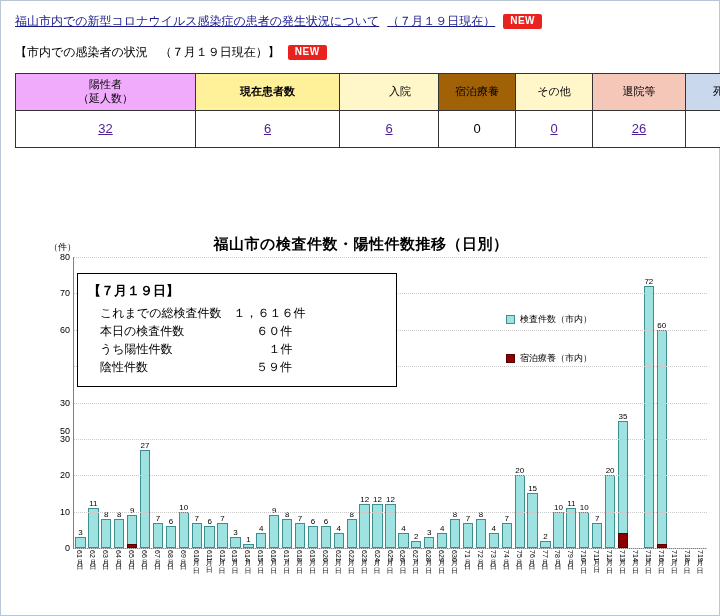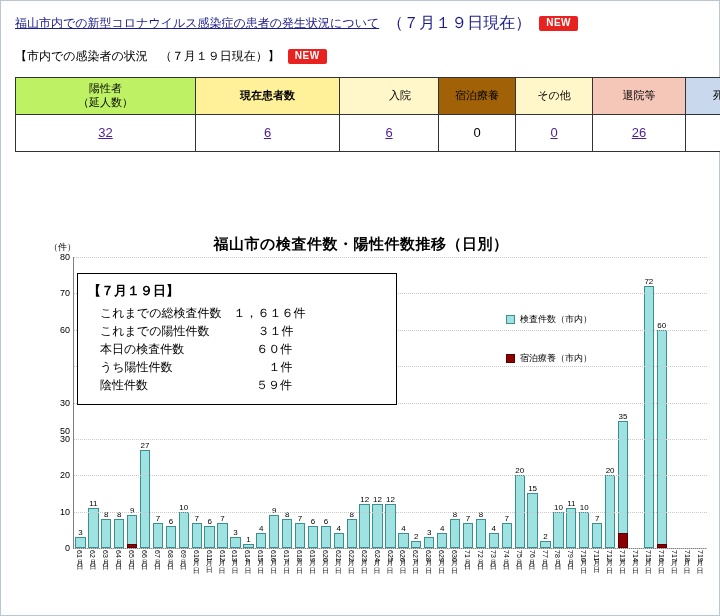--- a/index.html
+++ b/index.html
@@ -35,22 +35,23 @@
     gap: 8px;
     margin-bottom: 14px;
   }
   .main-title {
     font-size: 12px;
     color: #1a1a8c;
     text-decoration: underline;
     white-space: nowrap;
   }
   .title-date {
-    font-size: 16px;
+    font-size: 12px;
     color: #1a1a8c;
+    text-decoration: underline;
     white-space: nowrap;
   }
   .new-badge {
     display: inline-block;
     background: #e8231f;
     color: #ffffff;
     font-size: 10px;
     font-weight: bold;
     letter-spacing: 0.5px;
     padding: 2px 7px 3px 7px;
@@ -83,21 +84,21 @@
     text-align: center;
     vertical-align: middle;
     font-size: 11px;
     height: 20px;
   }
   table.summary th {
     font-weight: normal;
     padding: 4px 2px;
     line-height: 1.25;
   }
-  th.c-positive { background: #bef264; }
+  th.c-positive { background: #f0abfc; }
   th.c-current  { background: #fff09a; }
   th.c-hosp     { background: #fff6c9; }
   th.c-hotel    { background: #a16207; }
   th.c-other    { background: #fff6c9; }
   th.c-discharge{ background: #f5c7b8; }
   th.c-death    { background: #c9d8ec; }
   table.summary td {
     padding: 8px 2px;
     font-size: 13px;
     background: #ffffff;
@@ -625,19 +626,18 @@
       </div>
       <div class="legend-item">
         <span class="legend-swatch sw-pos"></span>
         <span>宿泊療養（市内）</span>
       </div>
     </div>
 
     <div class="annot">
       <div class="annot-title">【７月１９日】</div>
       <div class="annot-line">これまでの総検査件数　１，６１６件</div>
-      <div class="annot-line">これまでの陽性件数　　　　３１件</div>
       <div class="annot-line">本日の検査件数　　　　　　６０件</div>
       <div class="annot-line">うち陽性件数　　　　　　　　１件</div>
       <div class="annot-line">陰性件数　　　　　　　　　５９件</div>
     </div>
   </div>
 </div>
 
 </body></html>

